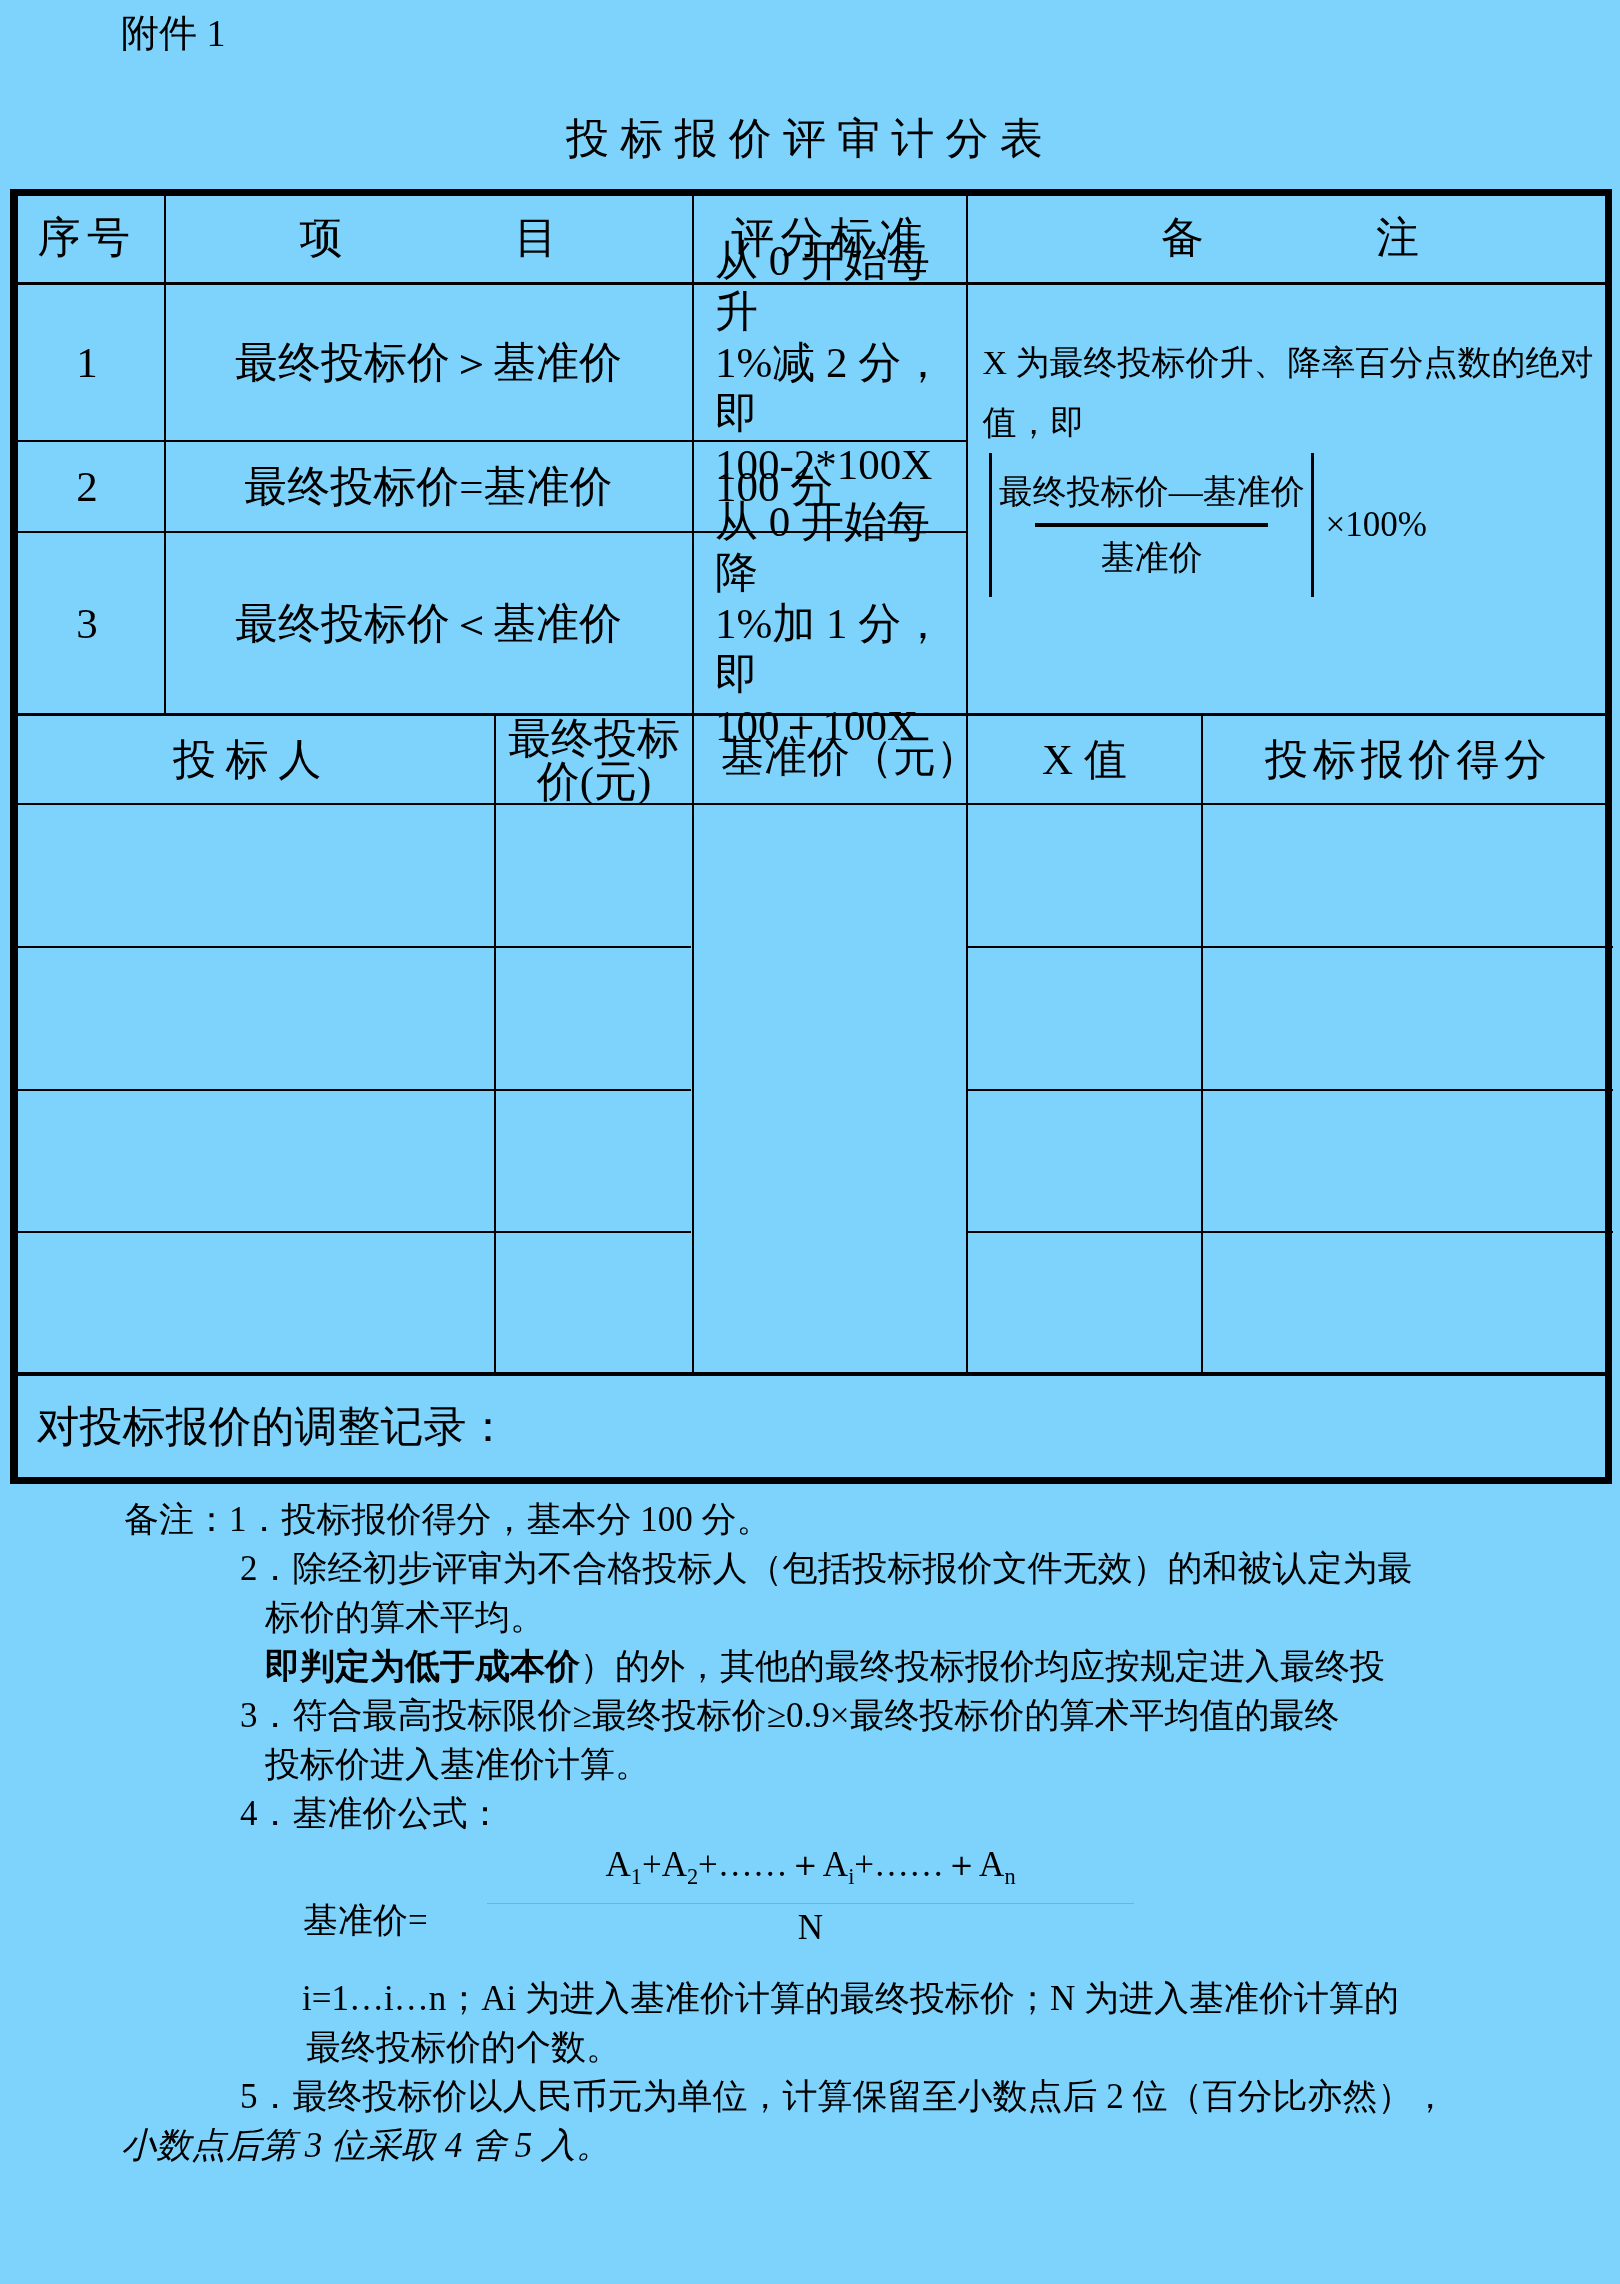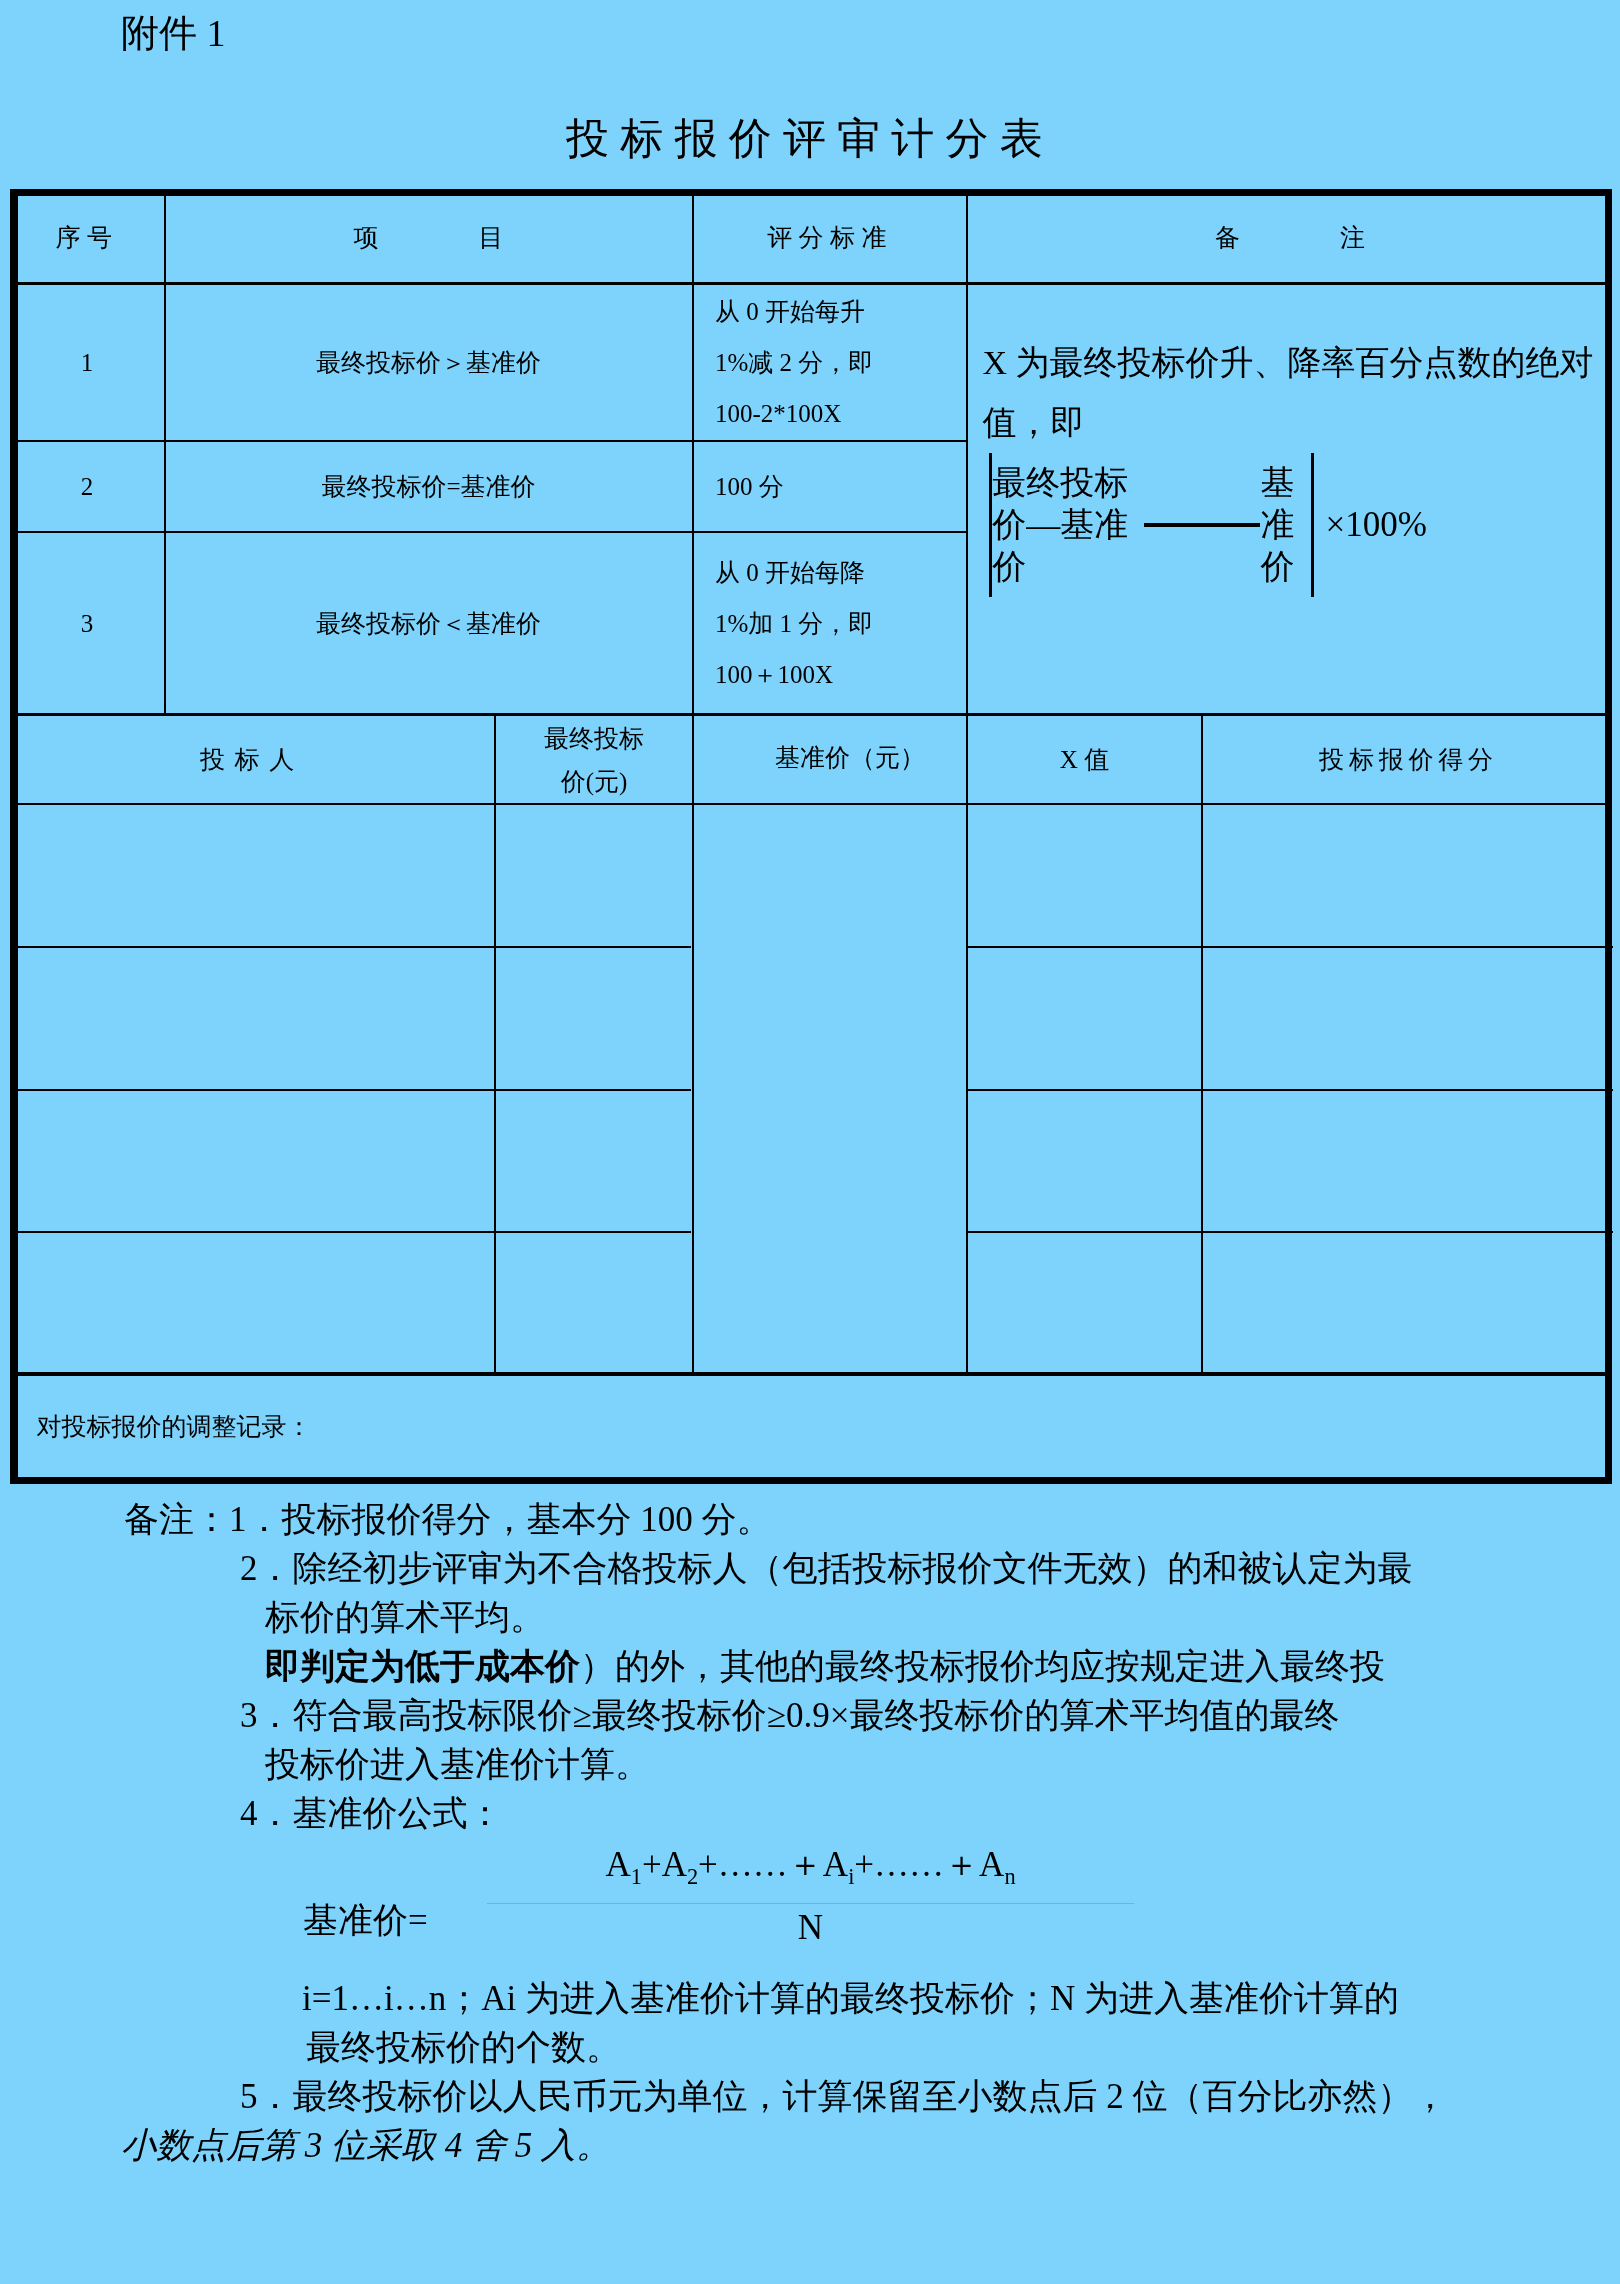--- a/index.html
+++ b/index.html
@@ -1,33 +1,33 @@
 <!DOCTYPE html>
 <html style="font-size:12.8px"><head>
 <meta charset="utf-8">
 <style>
   html,body{margin:0;padding:0;background:#fff;}
   .page{position:relative;width:1620px;height:2284px;background:#7dd3fc;overflow:hidden;
         font-family:"Liberation Serif","DejaVu Serif",serif;color:#000;}
   .hl,.vl{position:absolute;background:#000;}
   .cell{position:absolute;display:flex;align-items:center;justify-content:center;
-        font-size:25px;text-align:center;line-height:51px;}
+        font-size:43px;text-align:center;line-height:51px;}
   .cell.left{justify-content:flex-start;text-align:left;}
   .pre{white-space:pre-line;}
   .sp6{letter-spacing:4.8px;}
   .sp8{letter-spacing:6.4px;}
   .sp12{letter-spacing:9.6px;}
   .attachment{position:absolute;left:121px;top:8px;font-size:38px;}
   .title{position:absolute;left:0;top:110px;width:100%;text-align:center;
          font-size:43px;letter-spacing:11.2px;}
   .remark-cell{position:absolute;left:968px;top:287px;width:644px;height:426px;}
   .remark-intro{padding:46px 12.8px 0 14.4px;font-size:34px;line-height:60px;white-space:pre-line;}
   .absform{position:absolute;left:21px;top:166px;display:flex;align-items:center;}
   .vbar{width:3.2px;height:144px;background:#000;}
-  .stack{width:319px;display:flex;flex-direction:row;align-items:center;}
+  .stack{width:319px;display:flex;flex-direction:column;align-items:center;}
   .num,.den{font-size:34px;line-height:42px;}
   .fbar{width:233px;height:4px;background:#000;margin:9.6px 0;}
   .times{font-size:35px;margin-left:11.2px;}
   .notes{position:absolute;left:0;top:1495px;width:1620px;}
   .notes-line{font-size:35px;line-height:49px;white-space:pre;}
   .bf{position:relative;height:136px;}
   .bf-lhs{position:absolute;left:303px;top:59px;font-size:35px;line-height:48px;}
   .bf-frac{position:absolute;left:487px;top:4.8px;width:647px;text-align:center;}
   .bf-num{font-size:35px;line-height:44px;padding-bottom:4px;border-bottom:1px solid #a3a3a3;}
   .bf-num sub{font-size:22.4px;}

